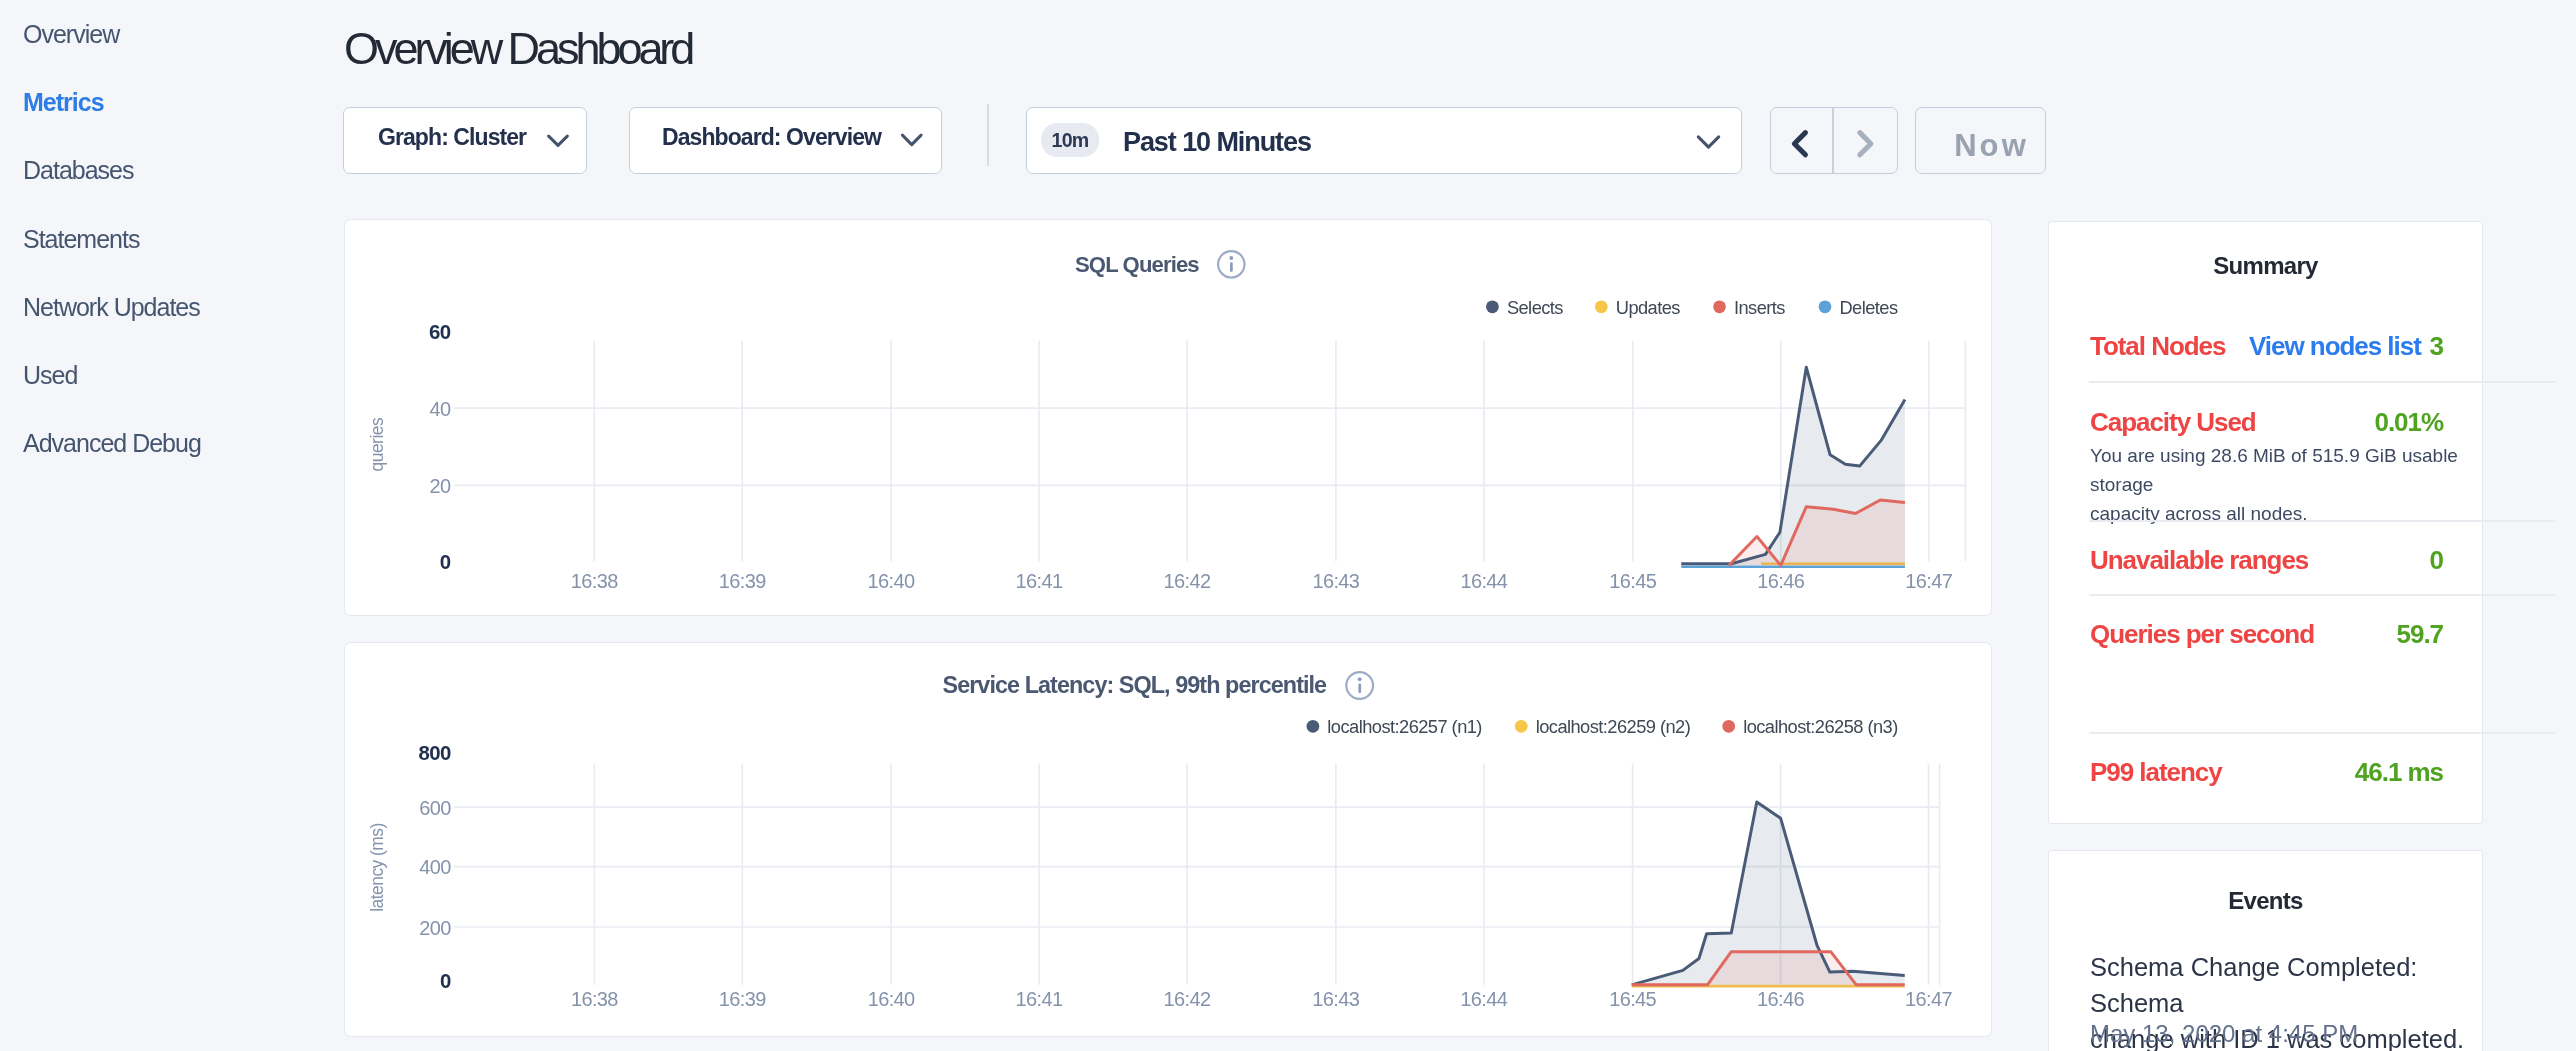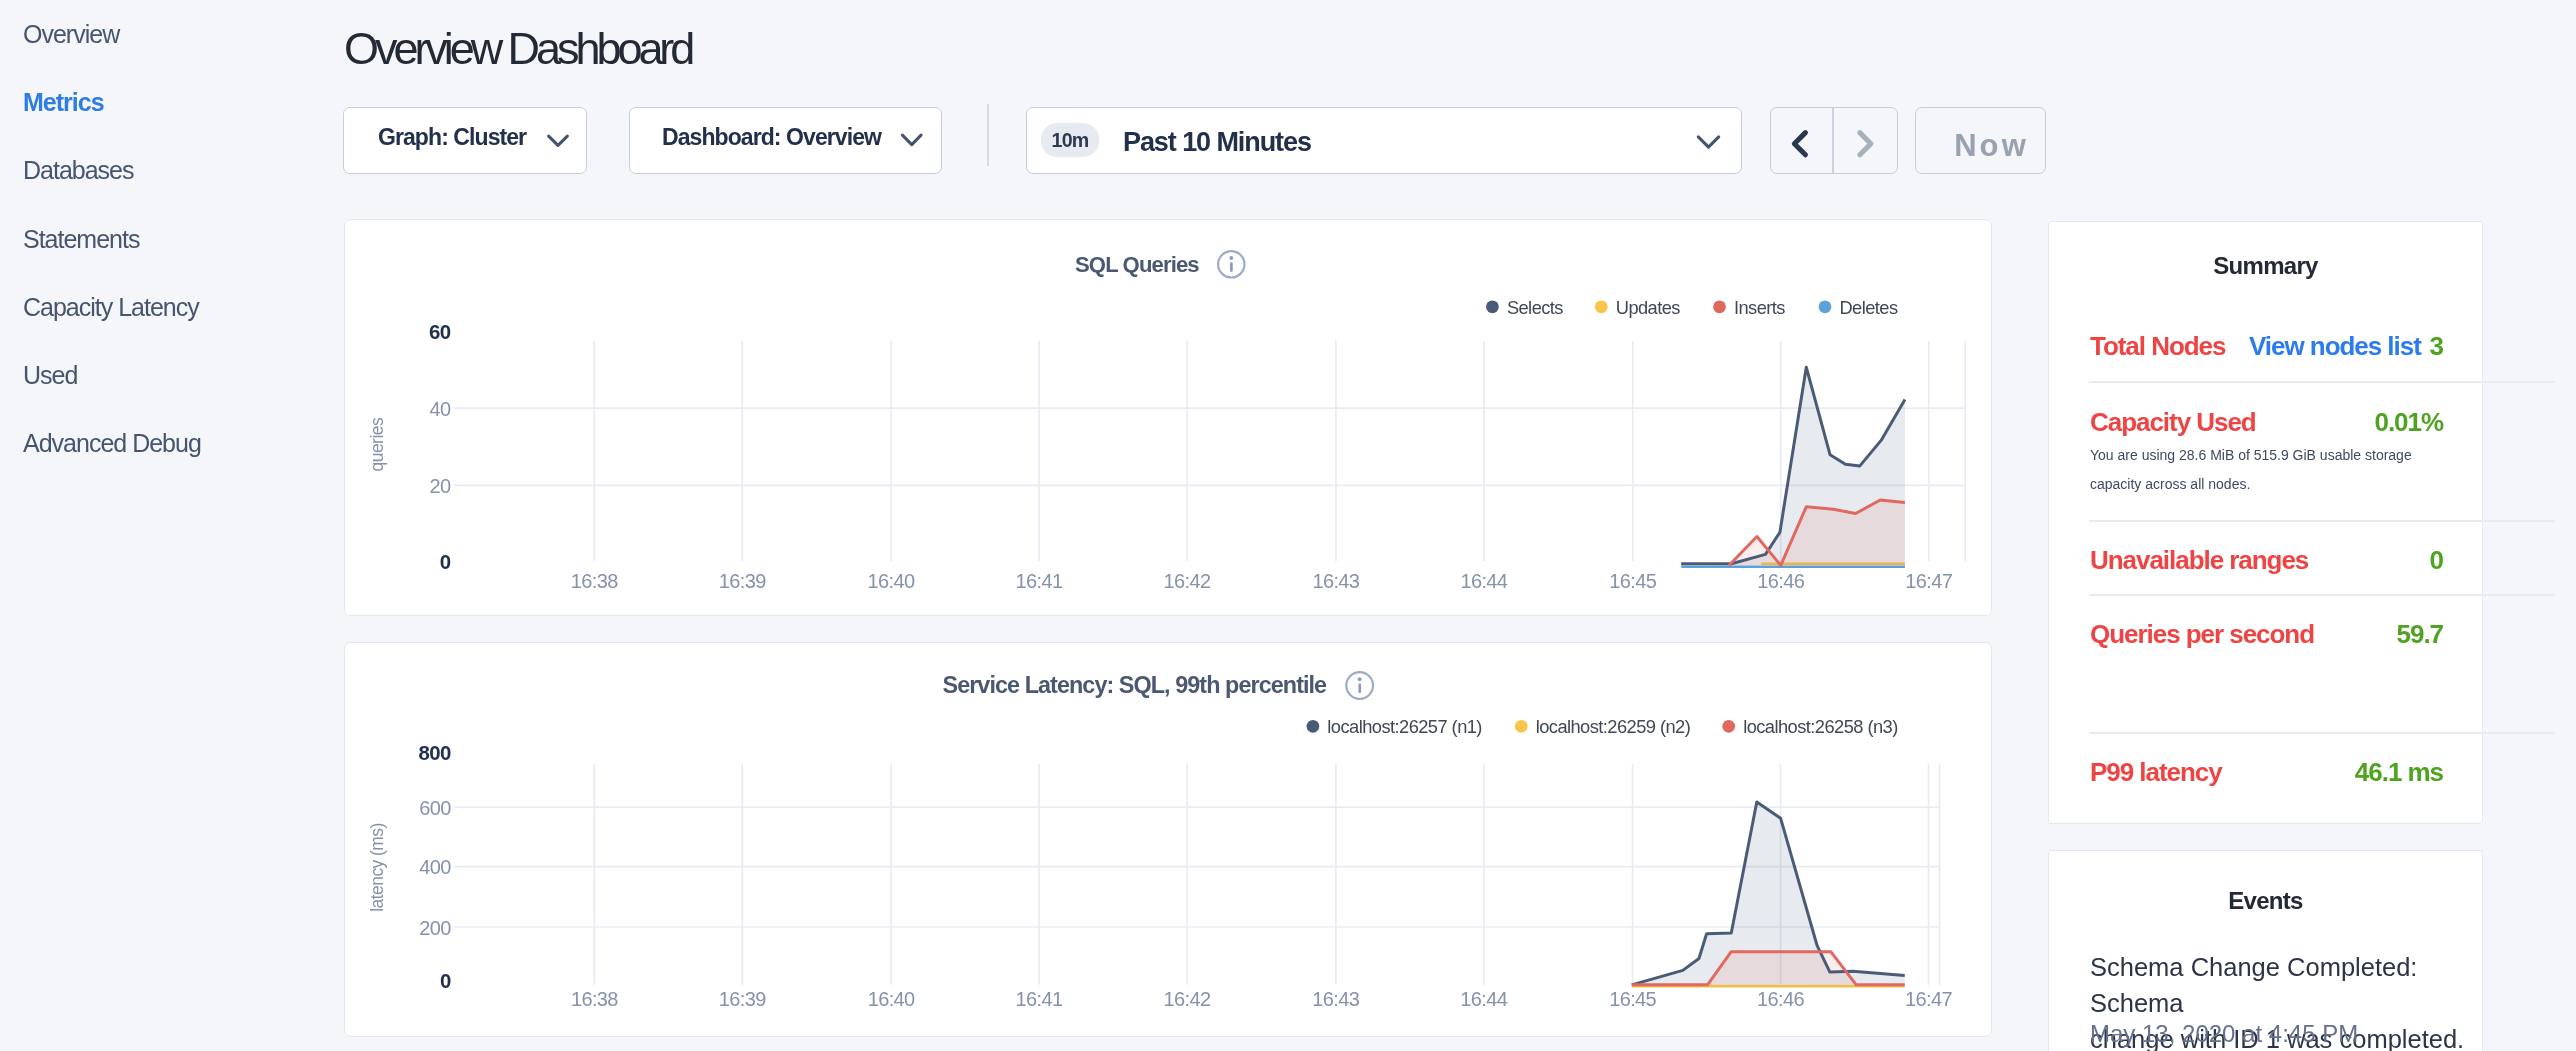--- a/index.html
+++ b/index.html
@@ -20,37 +20,37 @@
 .ddtext { position:absolute; font-weight:bold; font-size:23px; color:#22304c; letter-spacing:-0.04em; top:124px; }
 .vsep { position:absolute; width:1.7px; background:#d8dde5; }
 .badge { position:absolute; background:#e7eaf0; border-radius:16px; font-weight:bold; font-size:19.6px; color:#2c3a55; text-align:center; letter-spacing:-0.04em; }
 
 .card { position:absolute; left:344px; background:#fff; border:1.7px solid #e3e8ef; border-radius:6.8px; width:1648px; }
 
 .panel { position:absolute; left:2009px; background:#fff; border:1.7px solid #e3e8ef; border-radius:3px; width:435px;margin-left:39px; }
 .ptitle { position:absolute; width:100%; text-align:center; font-weight:bold; color:#242a35; font-size:24px; letter-spacing:-0.03em;}
 .rowlab { position:absolute; left:41px; font-weight:bold; font-size:26px; color:#ef4444; letter-spacing:-0.04em;}
 .rowval { position:absolute; right:39px; font-weight:bold; font-size:26px; color:#4fa321; letter-spacing:-0.04em;}
-.para { position:absolute; left:41px; font-size:14px; color:#3e4a63; line-height:29px; letter-spacing:0;}
+.para { position:absolute; left:41px; font-size:19px; color:#3e4a63; line-height:29px; letter-spacing:0;}
 .divider { position:absolute; left:40px; width:466px; height:1.7px; background:#e8ebf0; }
 svg text { font-family:"Liberation Sans", sans-serif; letter-spacing:-0.03em; }
 .axis { font-size:23.5px; fill:#8492ab; }
 .axisb { font-size:24px; font-weight:bold; fill:#20304e; }
 .axisr { font-size:20.5px; fill:#8492ab; }
 .leg { font-size:21.5px; fill:#3f4855; letter-spacing:-0.03em; }
 .ctitle { font-weight:bold; fill:#4a5871; letter-spacing:-0.04em;}
 </style>
 </head>
 <body>
 
 <div class="nav" style="top:20.4px;">Overview</div>
 <div class="nav active" style="top:88px;">Metrics</div>
 <div class="nav" style="top:156px;">Databases</div>
 <div class="nav" style="top:225px;">Statements</div>
-<div class="nav" style="top:293px;">Capacity Latency</div>
+<div class="nav" style="top:293px;">Network Updates</div>
 <div class="nav" style="top:361px;">Used</div>
 <div class="nav" style="top:429px;">Advanced Debug</div>
 
 <h1 class="title">Overview Dashboard</h1>
 
 <div class="box" style="left:343px; width:244px;"></div>
 <div class="ddtext" style="left:378px;">Graph: Cluster</div>
 
 <div class="box" style="left:629px; width:313px;"></div>
 <div class="ddtext" style="left:662px;">Dashboard: Overview</div>

